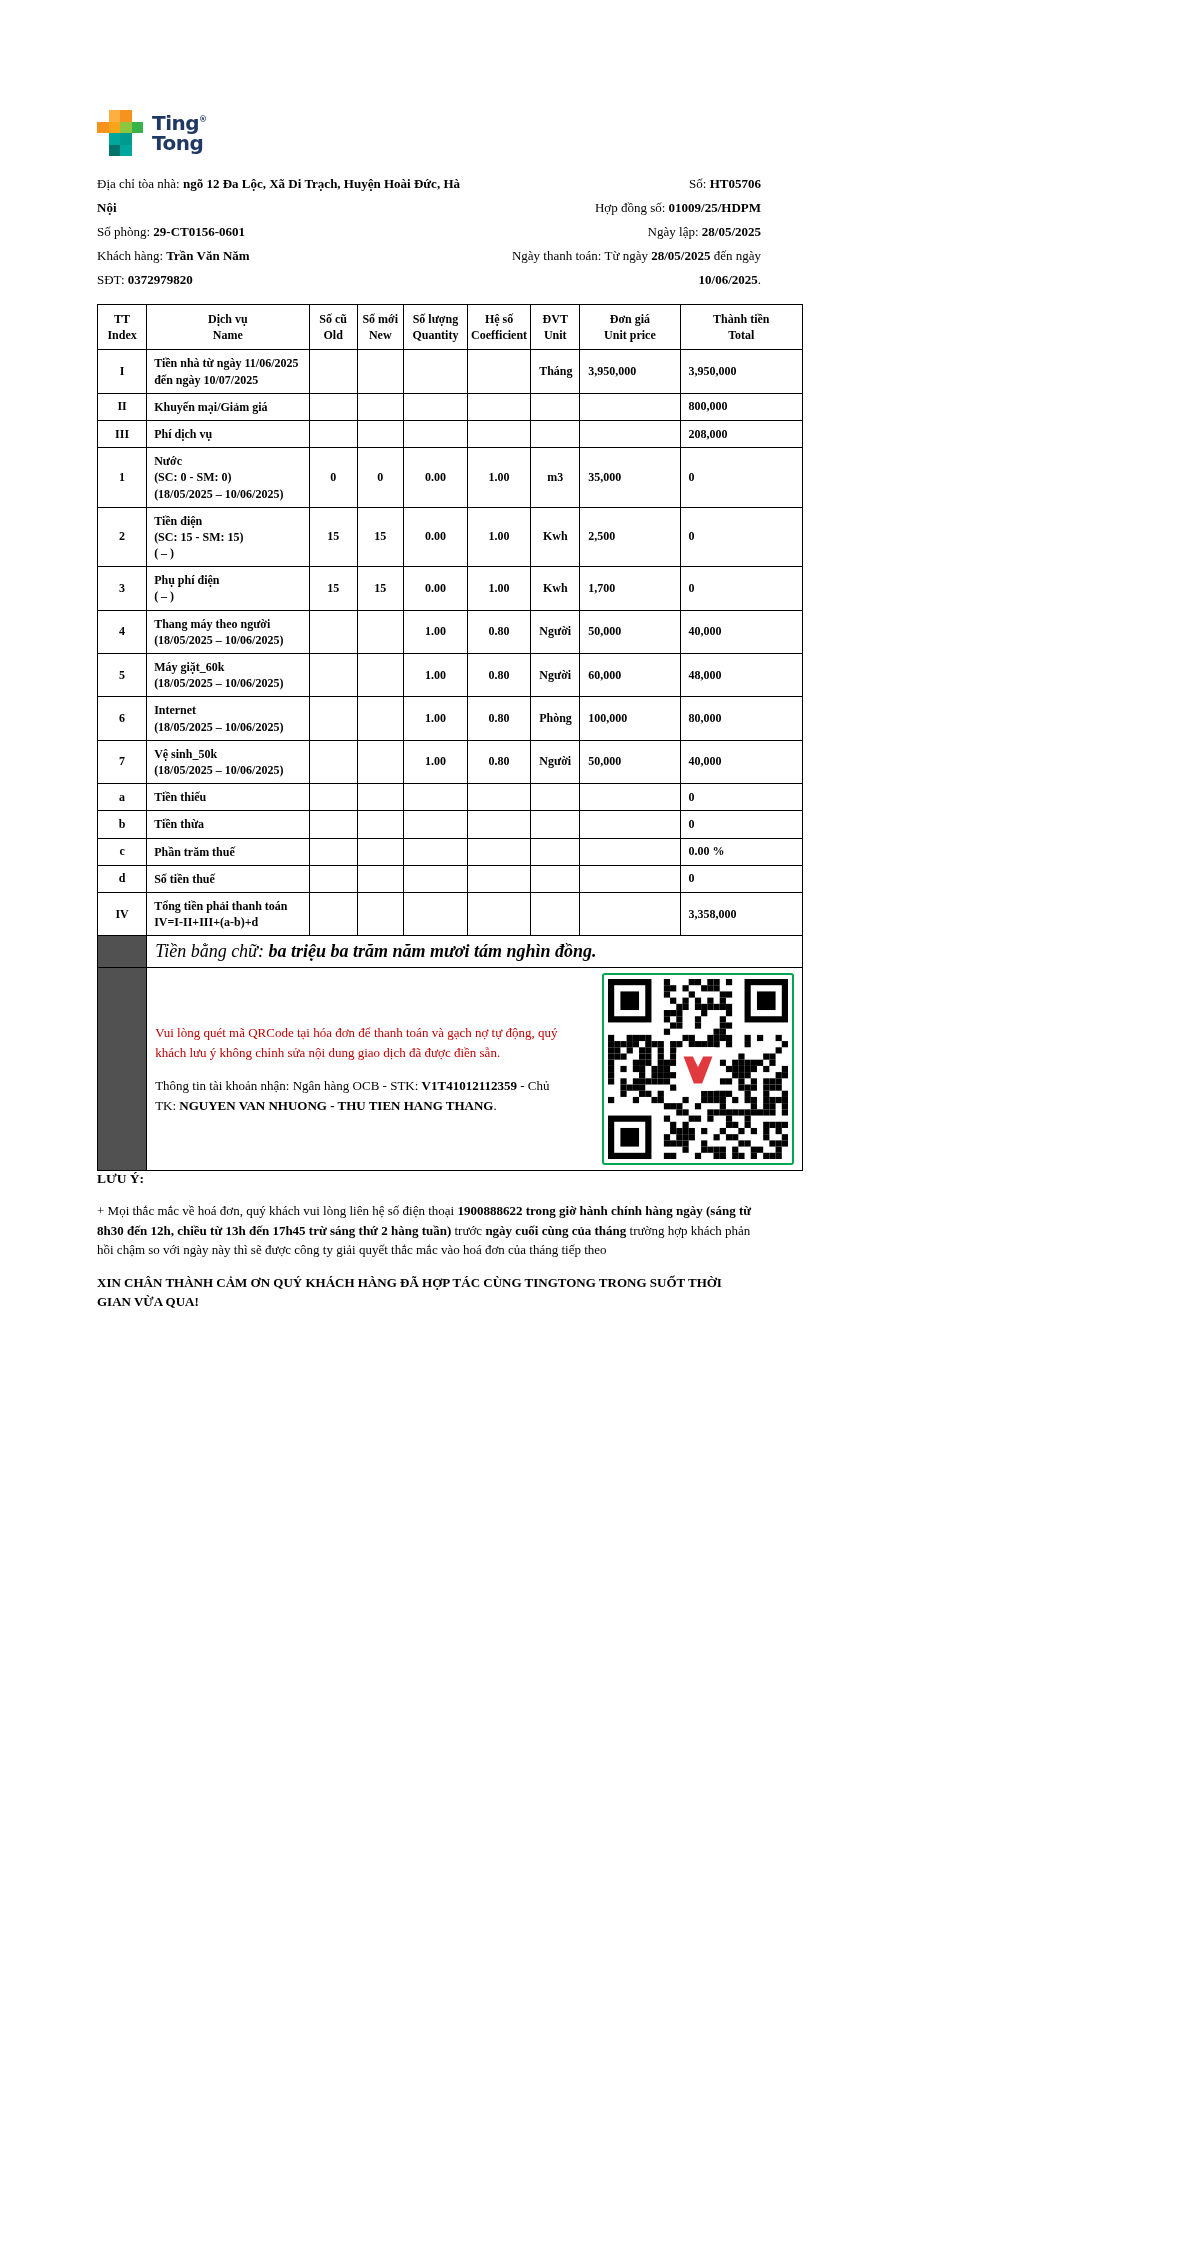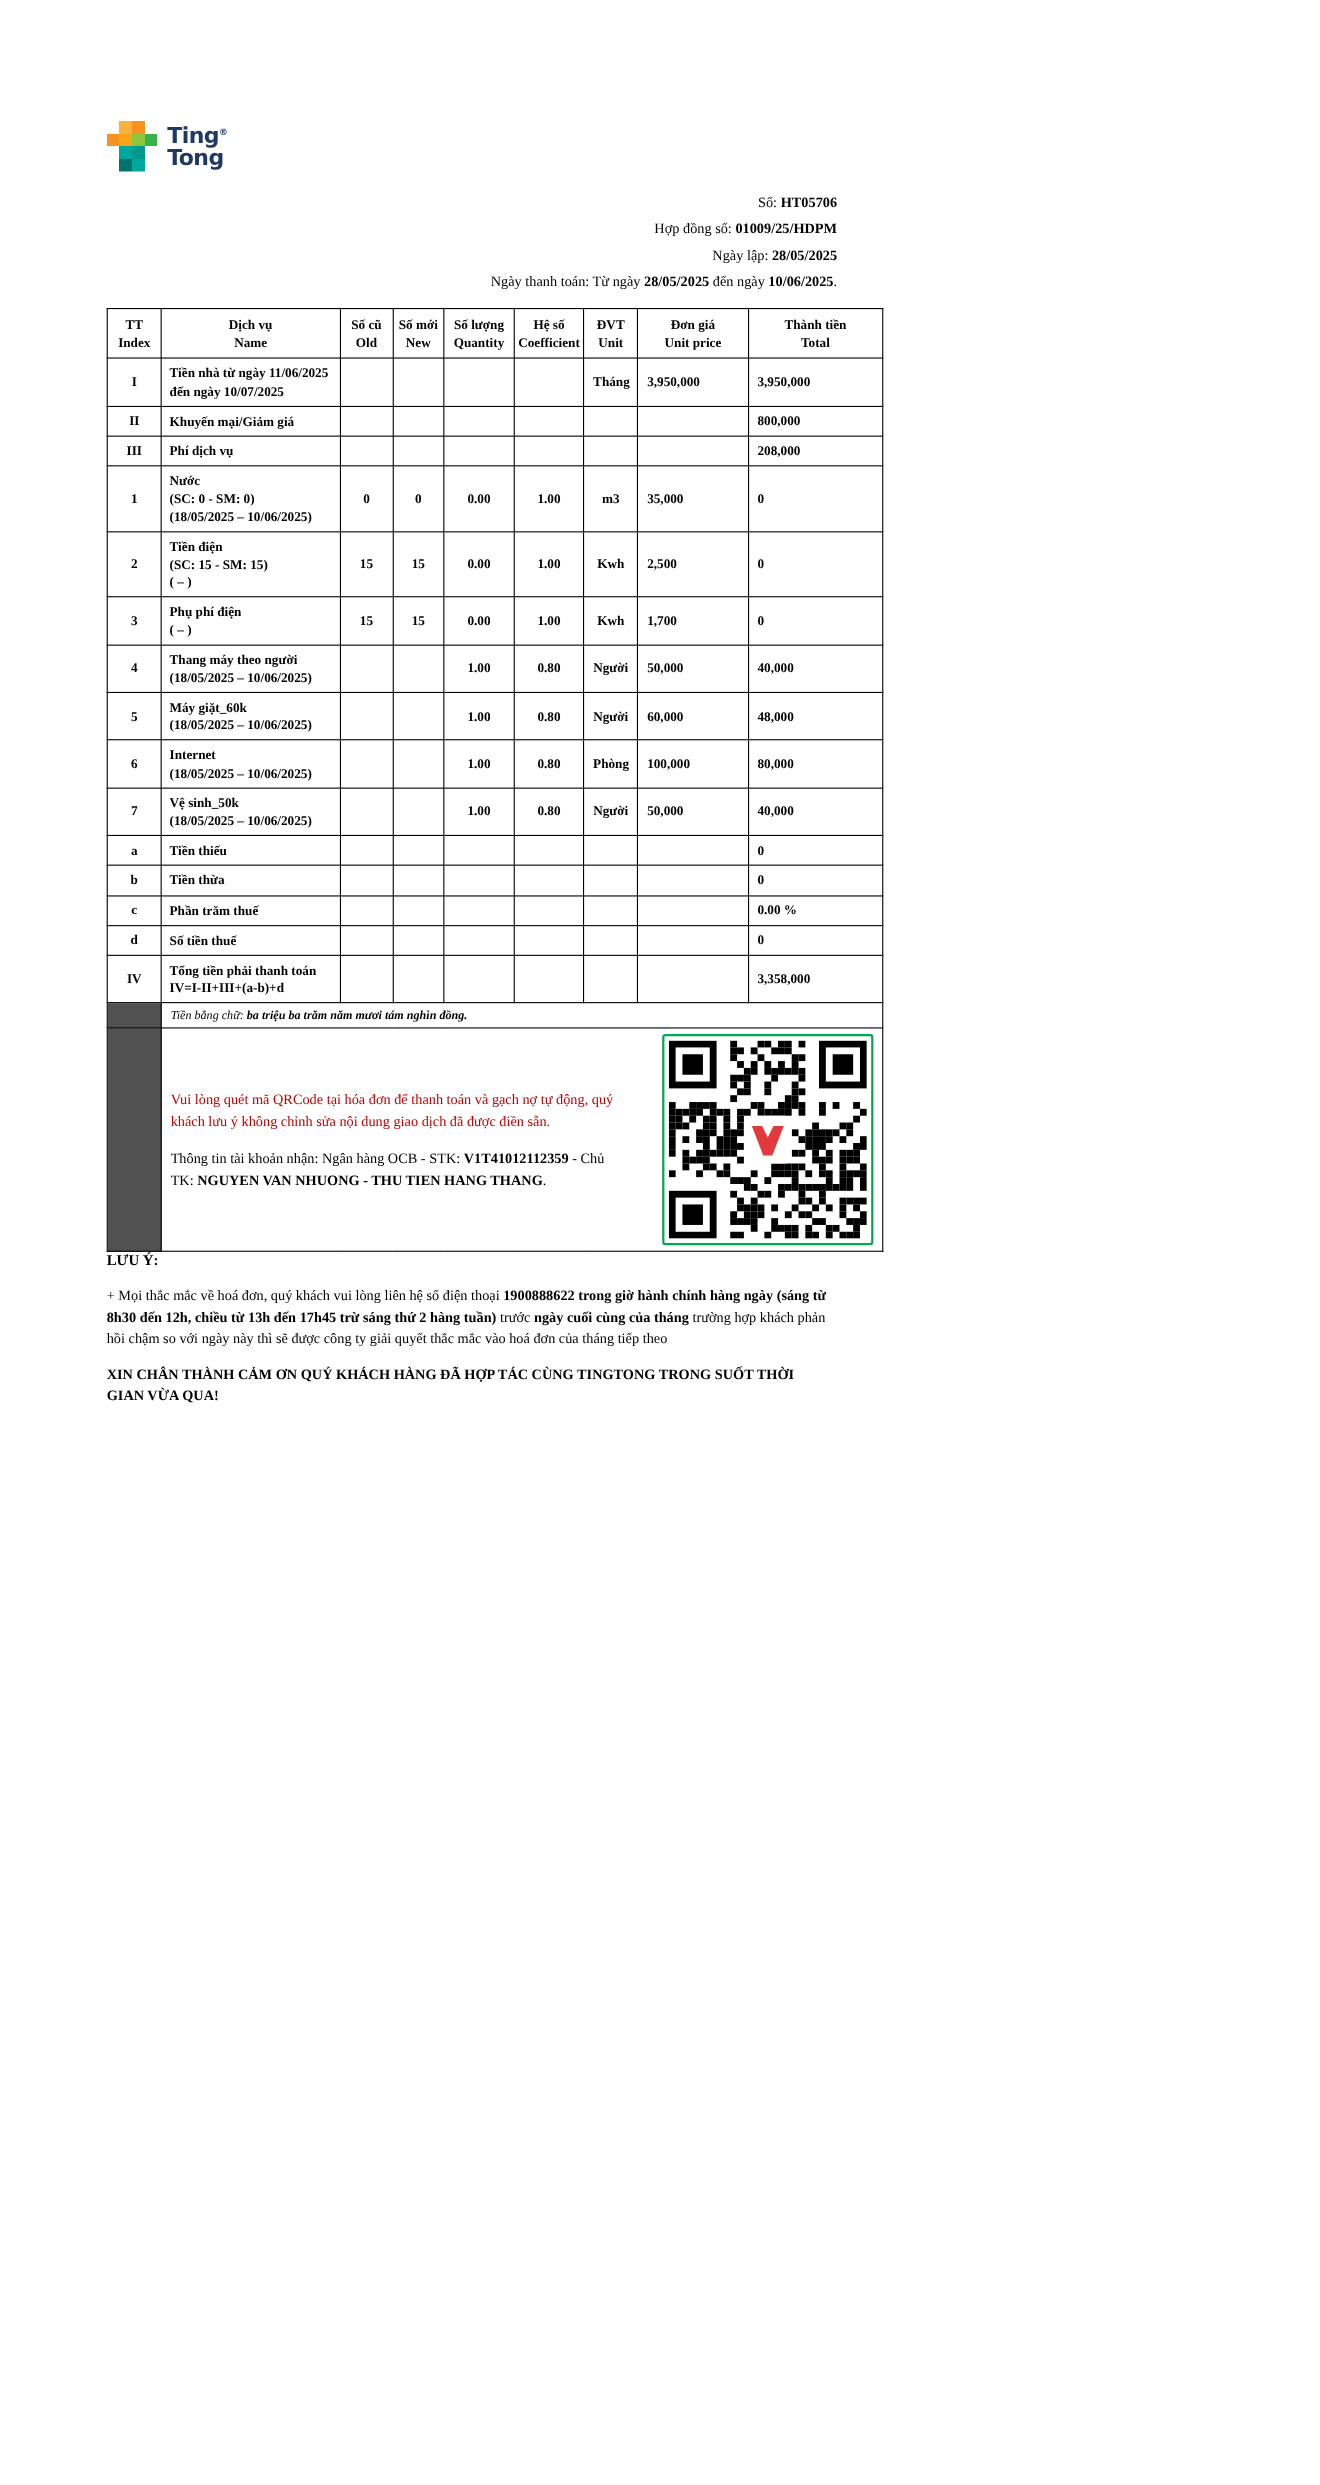--- a/index.html
+++ b/index.html
@@ -26,21 +26,21 @@
   .info-right { text-align: right; flex: 1; }
 
   table.invoice { border-collapse: collapse; table-layout: fixed; width: 706px; margin-top: 12px; font-size: 12px; font-weight: bold; }
   .invoice th, .invoice td { border: 1px solid #000; padding: 5px 8px; vertical-align: middle; }
   .invoice th { text-align: center; padding: 6px 2px; line-height: 1.35; }
   .c-idx { text-align: center; }
   .c-name { white-space: pre-line; line-height: 1.35; padding: 5px 7px !important; }
   .c-ctr { text-align: center; }
   .c-rt  { text-align: left; }
   .dark-cell { background: #515151; }
-  .words-cell { font-weight: normal; font-style: italic; font-size: 11px; }
+  .words-cell { font-weight: normal; font-style: italic; font-size: 18px; }
   .words-cell b { font-weight: bold; }
 
   .qr-cell { font-weight: normal; height: 192px; padding: 8px 10px; }
   .qr-flex { display: flex; justify-content: space-between; align-items: center; gap: 30px; }
   .qr-texts { width: 425px; font-size: 13px; line-height: 1.5; }
   .qr-red { color: #C00000; margin: 0 0 14px 0; }
   .qr-account { margin: 0; }
   .qr-box { width: 192px; height: 192px; border: 2px solid #00A651; border-radius: 3px; background: #fff;
             display: flex; align-items: center; justify-content: center; flex: none; }
   .qr-box svg { width: 180px; height: 180px; }
@@ -73,20 +73,26 @@
             <rect x="2" y="3" width="1" height="1" fill="#00A79D"></rect>
           </svg>
           <div class="logo-text">
             <div><span>Ting</span><span class="reg">®</span></div>
             <div>Tong</div>
           </div>
         </div>
       </div>
 
       <div class="info-row">
+        <div class="info-left">
+          <p><span>Địa chỉ tòa nhà: </span><b>ngõ 12 Đa Lộc, Xã Di Trạch, Huyện Hoài Đức, Hà Nội</b></p>
+          <p><span>Số phòng: </span><b>29-CT0156-0601</b></p>
+          <p><span>Khách hàng: </span><b>Trần Văn Năm</b></p>
+          <p><span>SĐT: </span><b>0372979820</b></p>
+        </div>
         <div class="info-right">
           <p><span>Số: </span><b>HT05706</b></p>
           <p><span>Hợp đồng số: </span><b>01009/25/HDPM</b></p>
           <p><span>Ngày lập: </span><b>28/05/2025</b></p>
           <p><span>Ngày thanh toán: Từ ngày </span><b>28/05/2025</b><span> đến ngày </span><b>10/06/2025</b><span>.</span></p>
         </div>
       </div>
     </div>
 
     <table class="invoice">

